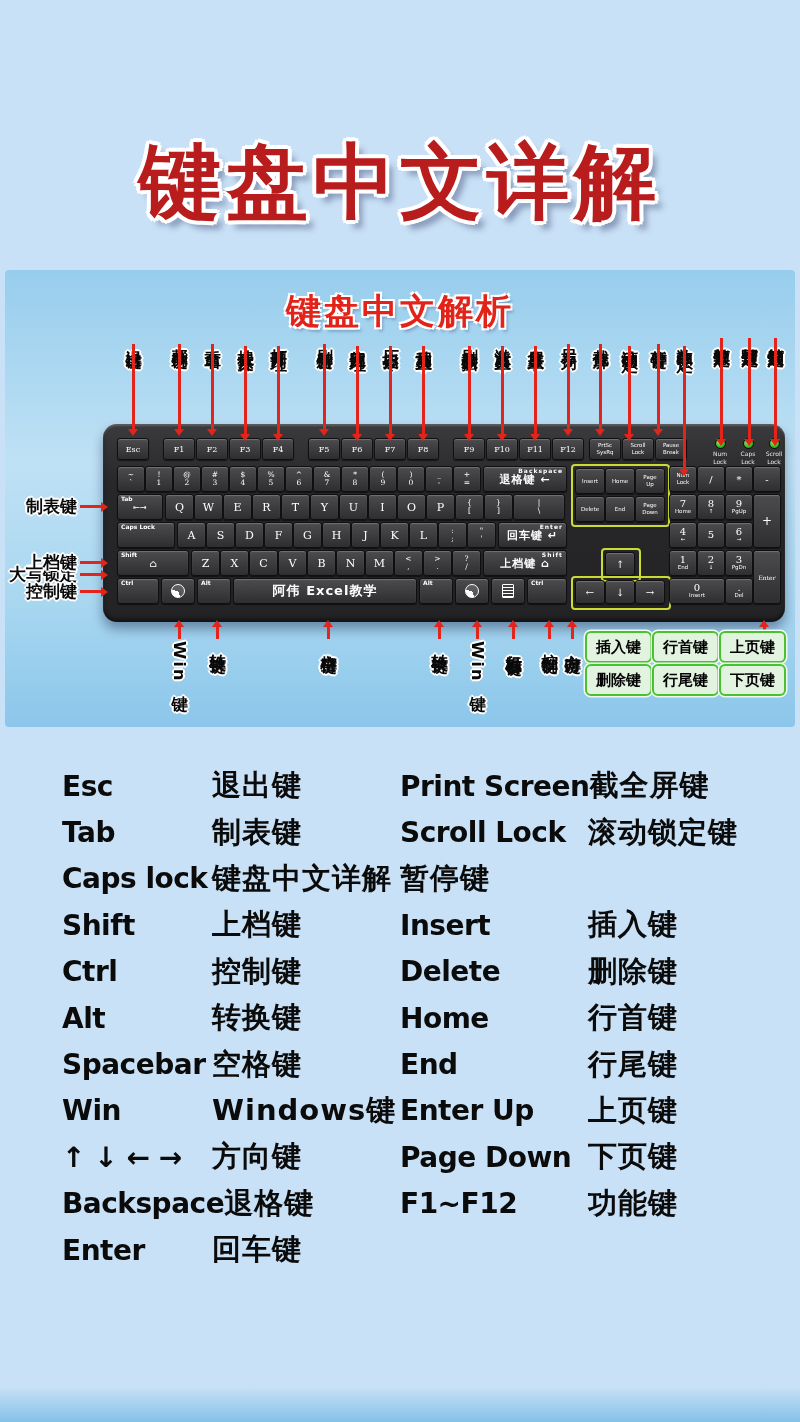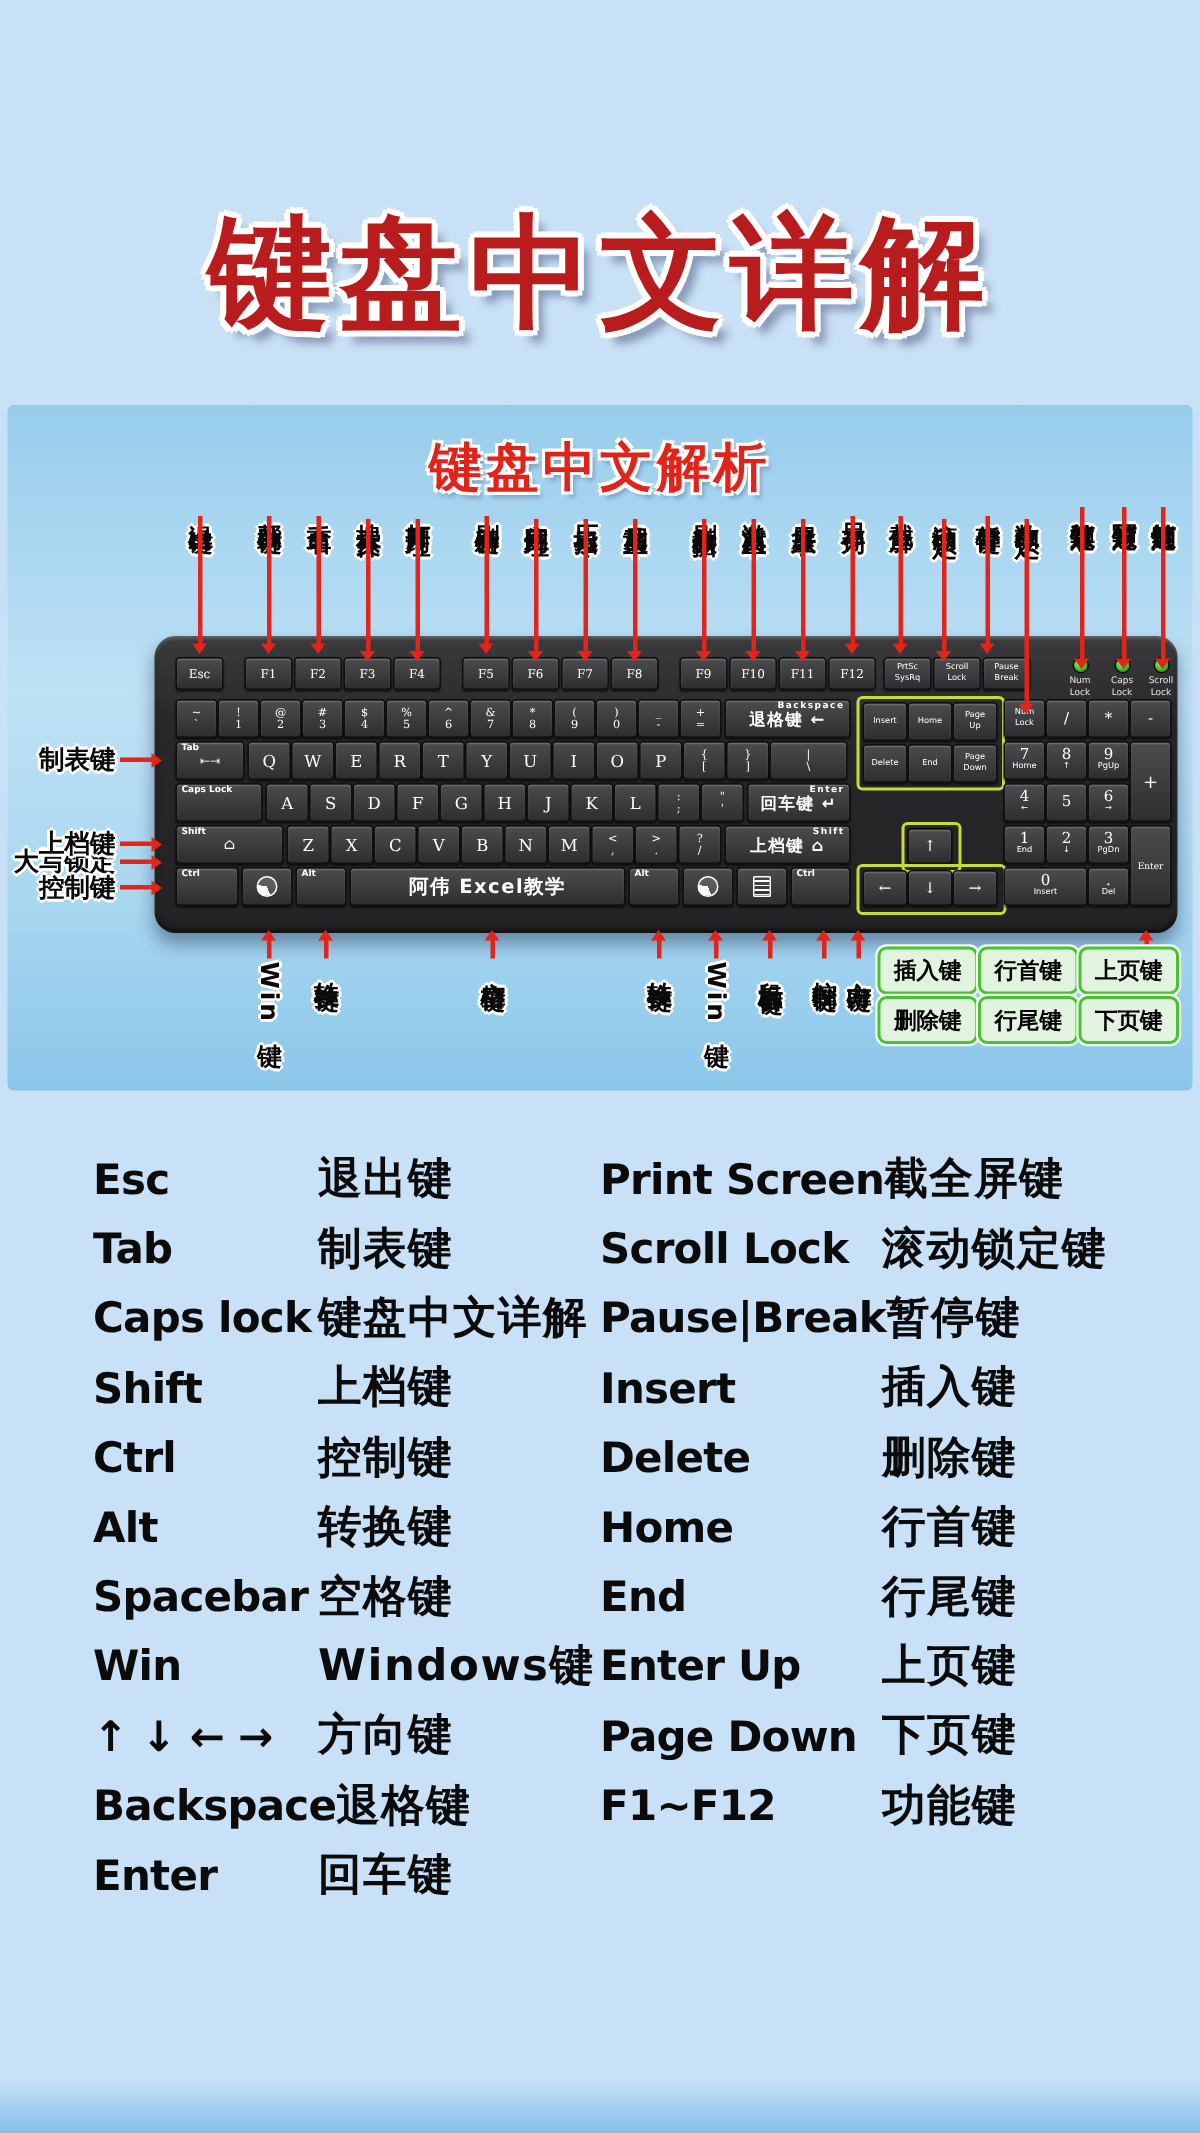--- a/index.html
+++ b/index.html
@@ -662,21 +662,20 @@
     <div class="lcol r" style="left: 400px;">
       <div class="lrow">
         <span class="lkey">Print Screen</span>
         <span class="ldesc">截全屏键</span>
       </div>
       <div class="lrow">
         <span class="lkey">Scroll Lock</span>
         <span class="ldesc">滚动锁定键</span>
       </div>
       <div class="lrow">
-        <span class="lkey">Pause|Break</span>
         <span class="ldesc">暂停键</span>
       </div>
       <div class="lrow">
         <span class="lkey">Insert</span>
         <span class="ldesc">插入键</span>
       </div>
       <div class="lrow">
         <span class="lkey">Delete</span>
         <span class="ldesc">删除键</span>
       </div>

